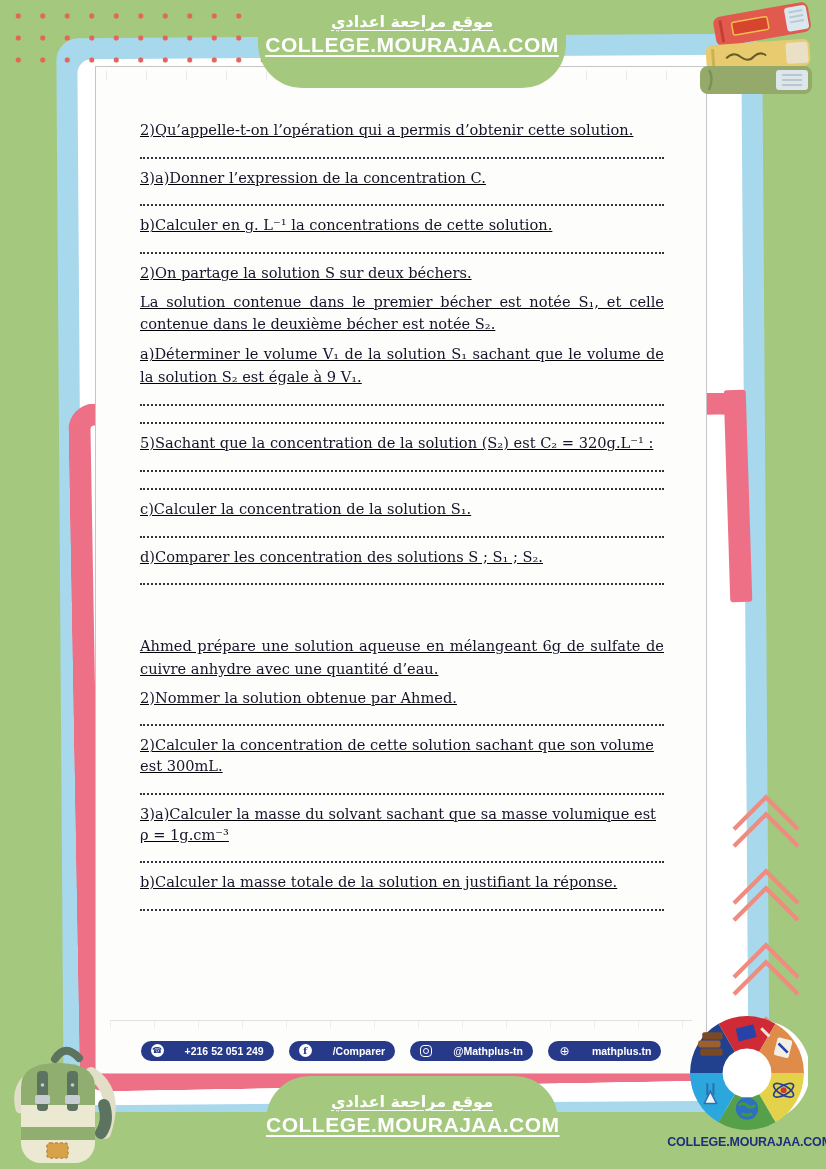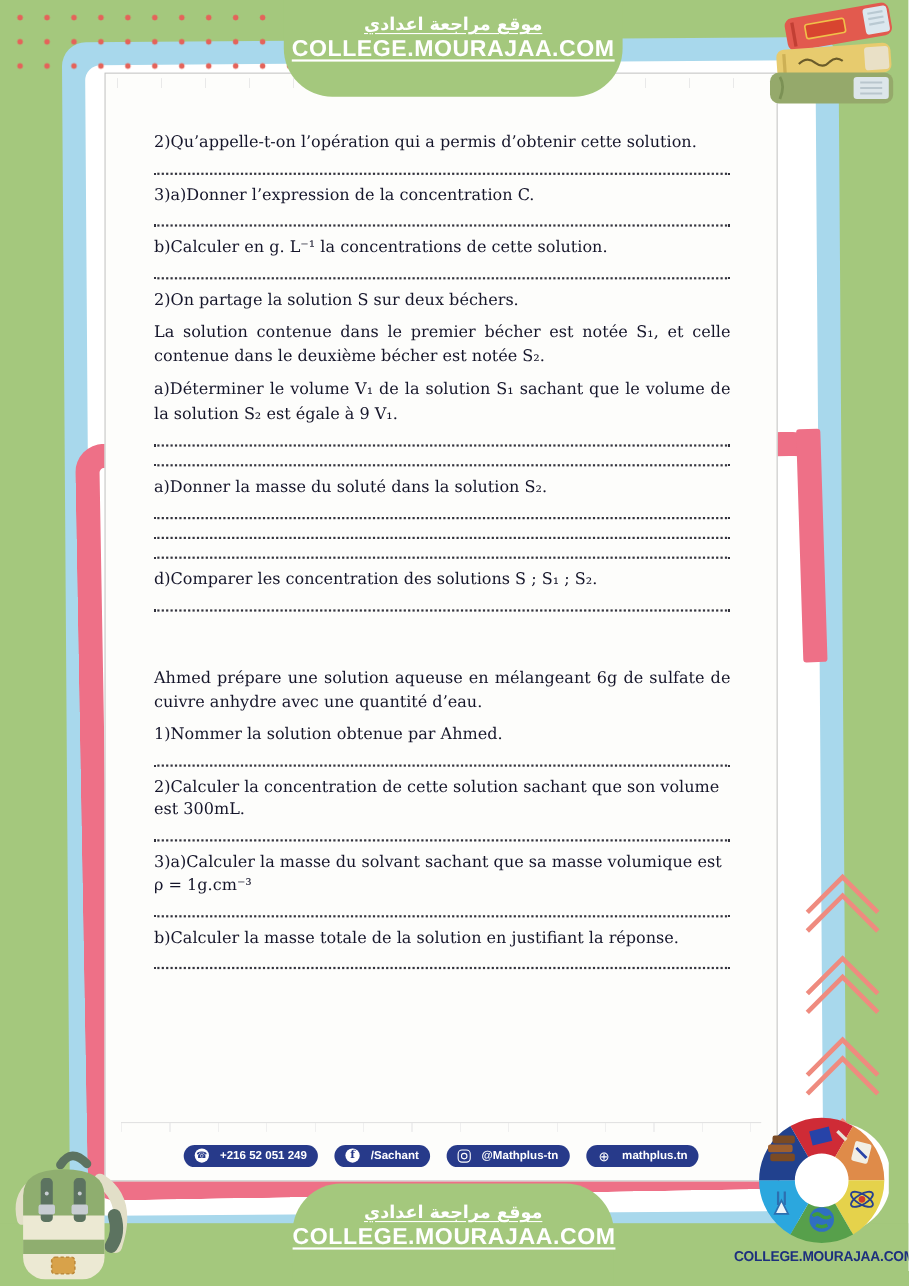--- a/index.html
+++ b/index.html
@@ -17,35 +17,35 @@
   .white-inner{position:absolute;inset:21px;background:#fff;border-radius:14px;}
 
   
   .pink-frame{position:absolute;left:74px;top:398px;width:676px;height:688px;box-sizing:border-box;
     border:22px solid #ee7087;border-right:0;border-radius:26px;transform:rotate(-1deg);z-index:4;}
   .pink-strip{position:absolute;left:727px;top:390px;width:22px;height:212px;background:#ee7087;
     transform:rotate(-1.8deg);border-radius:3px;z-index:4;}
 
   
   .paper{position:absolute;left:95px;top:66px;width:612px;height:1008px;background:#fdfdfb;
-    border:1px solid #c6c6c6;z-index:5;box-sizing:border-box;padding:46px 42px 0 44px;}
+    border:1px solid #c6c6c6;z-index:5;box-sizing:border-box;padding:46px 42px 0 44px;text-decoration:underline;}
   .paper-top-ticks{position:absolute;left:10px;right:10px;top:4px;height:9px;
     background:repeating-linear-gradient(90deg,#e9e9e9 0 1px,rgba(0,0,0,0) 1px 40px);}
   .paper-bottom-line{position:absolute;left:14px;right:14px;bottom:44px;border-top:1px solid #e2e2e2;height:8px;
     background:repeating-linear-gradient(90deg,#efefef 0 1px,rgba(0,0,0,0) 1px 44px);}
 
   .wline{margin:7px 0 0;font:14.6px/1.42 "DejaVu Serif","Liberation Serif",serif;color:#15152a;}
   .t-p{text-align:justify;line-height:1.55;}
   .t-head .wtext{font-weight:bold;font-size:15px;}
   .t-dots{border-bottom:2.4px dotted #32323c;height:3px;margin:13px 0 9px;}
   .t-gap{height:34px;}
 
   
   .badges-row{position:absolute;left:0;right:0;bottom:12px;display:flex;justify-content:center;gap:15px;}
-  .badge{display:inline-flex;align-items:center;gap:10px;background:#273a8a;color:#fff;
+  .badge{display:inline-flex;align-items:center;gap:21px;background:#273a8a;color:#fff;
     border-radius:12px;padding:3px 10px 4px;font:bold 10.5px "Liberation Sans",sans-serif;white-space:nowrap;}
   .bicon{width:13px;height:13px;border-radius:50%;background:#fff;display:inline-flex;
     align-items:center;justify-content:center;color:#273a8a;flex:0 0 auto;}
   .t-whatsapp-icon .bicon::before{content:"☎";font:bold 8px "DejaVu Sans",sans-serif;}
   .t-facebook-icon .bicon::before{content:"f";font:bold 10px "DejaVu Serif",serif;}
   .t-instagram-icon .bicon{background:rgba(0,0,0,0);border:1.6px solid #fff;border-radius:4px;width:10px;height:10px;position:relative;}
   .t-instagram-icon .bicon::before{content:"";position:absolute;inset:2px;border:1.3px solid #fff;border-radius:50%;}
   .t-globe-icon .bicon{background:rgba(0,0,0,0);color:#fff;}
   .t-globe-icon .bicon::before{content:"⊕";font:12px "DejaVu Sans",sans-serif;line-height:1;}
 
@@ -102,41 +102,42 @@
 
   <div class="wline t-p"><span class="wtext">La solution contenue dans le premier bécher est notée S₁, et celle contenue dans le deuxième bécher est notée S₂.</span></div>
 
   <div class="wline t-p"><span class="wtext">a)Déterminer le volume V₁ de la solution S₁ sachant que le volume de la solution S₂ est égale à 9 V₁.</span></div>
 
   <div class="wline t-dots"><span class="wtext"></span></div>
 
 
   <div class="wline t-dots"><span class="wtext"></span></div>
 
-
-  <div class="wline t-q"><span class="wtext">a)Donner la masse du soluté dans la solution S₂.</span></div>
-
-  <div class="wline t-dots"><span class="wtext"></span></div>
-
-
-  <div class="wline t-dots"><span class="wtext"></span></div>
-
+  <div class="wline t-q"><span class="wtext">5)Sachant que la concentration de la solution (S₂) est C₂ = 320g.L⁻¹ :</span></div>
+
+
+  <div class="wline t-dots"><span class="wtext"></span></div>
+
+
+  <div class="wline t-dots"><span class="wtext"></span></div>
+
+  <div class="wline t-q"><span class="wtext">c)Calculer la concentration de la solution S₁.</span></div>
 
   <div class="wline t-dots"><span class="wtext"></span></div>
 
   <div class="wline t-q"><span class="wtext">d)Comparer les concentration des solutions S ; S₁ ; S₂.</span></div>
 
   <div class="wline t-dots"><span class="wtext"></span></div>
 
   <div class="wline t-gap"><span class="wtext"></span></div>
 
 
   <div class="wline t-p"><span class="wtext">Ahmed prépare une solution aqueuse en mélangeant 6g de sulfate de cuivre anhydre avec une quantité d’eau.</span></div>
 
-  <div class="wline t-q"><span class="wtext">1)Nommer la solution obtenue par Ahmed.</span></div>
+  <div class="wline t-q"><span class="wtext">2)Nommer la solution obtenue par Ahmed.</span></div>
 
   <div class="wline t-dots"><span class="wtext"></span></div>
 
   <div class="wline t-q"><span class="wtext">2)Calculer la concentration de cette solution sachant que son volume est 300mL.</span></div>
 
   <div class="wline t-dots"><span class="wtext"></span></div>
 
   <div class="wline t-q"><span class="wtext">3)a)Calculer la masse du solvant sachant que sa masse volumique est ρ = 1g.cm⁻³</span></div>
 
   <div class="wline t-dots"><span class="wtext"></span></div>
@@ -147,21 +148,21 @@
 </div>
     <div class="paper-bottom-line"></div>
     <div class="badges-row">
   <span class="badge t-whatsapp-icon">
           <span class="bicon"></span>
           <span>+216 52 051 249</span>
         </span>
 
   <span class="badge t-facebook-icon">
           <span class="bicon"></span>
-          <span>/Sachant</span>
+          <span>/Comparer</span>
         </span>
 
   <span class="badge t-instagram-icon">
           <span class="bicon"></span>
           <span>@Mathplus-tn</span>
         </span>
 
   <span class="badge t-globe-icon">
           <span class="bicon"></span>
           <span>mathplus.tn</span>

